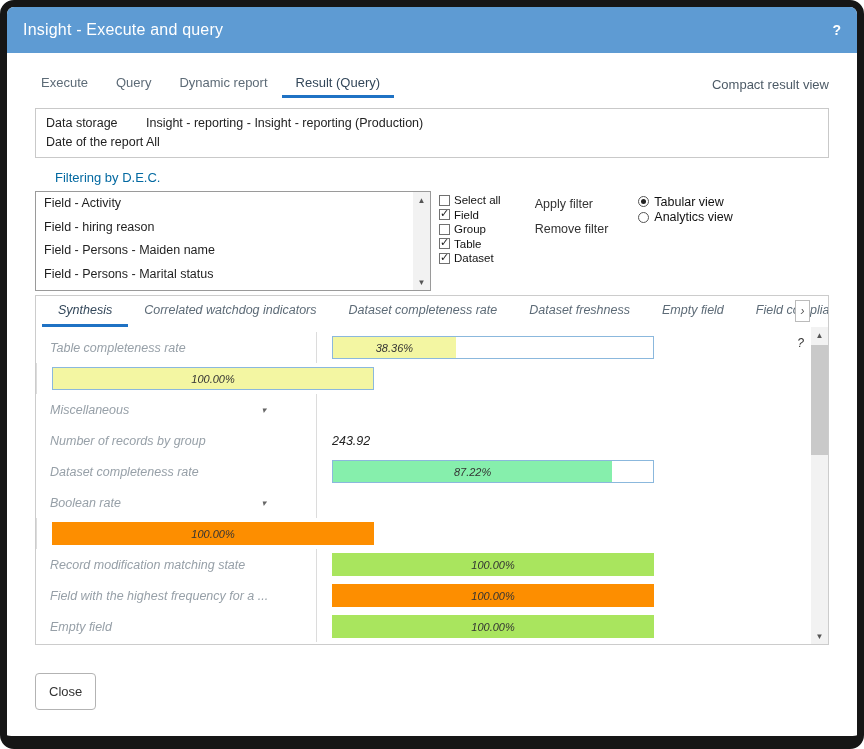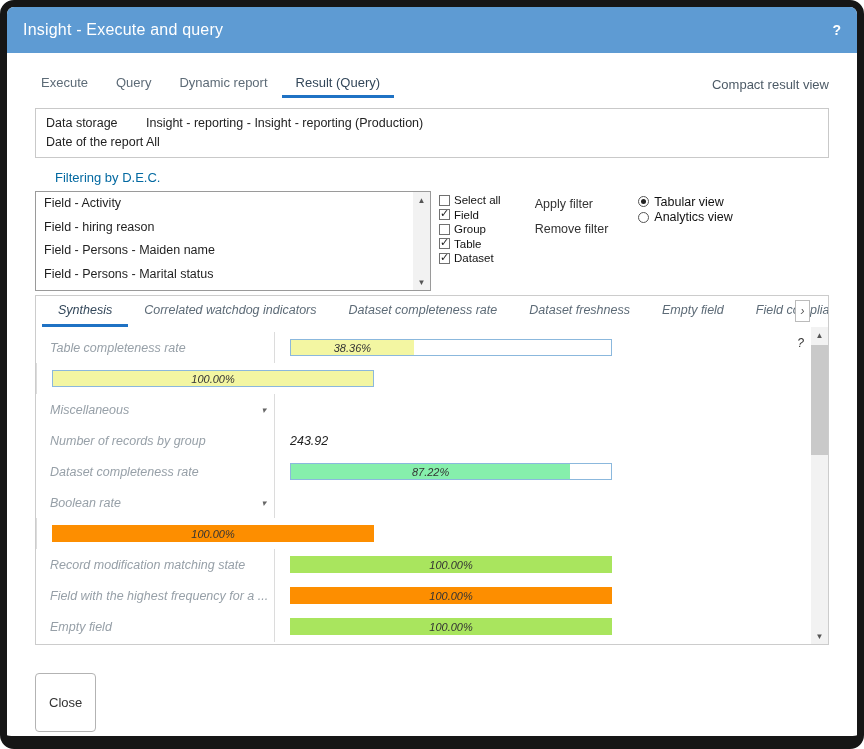--- a/index.html
+++ b/index.html
@@ -51,37 +51,37 @@
   .panel { border:1px solid #ccc; margin-top:4px; height:350px; position:relative; overflow:hidden;font-style:italic; }
   .rtabs { display:flex; height:31px; align-items:stretch; padding-left:6px; }
   .rtab { padding:0 16px; font-size:12.5px; color:#5d6b77; display:flex; align-items:center;
           border-bottom:3px solid transparent; white-space:nowrap; cursor:pointer; }
   .rtab.active { color:#33475a; border-bottom-color:#1f72c4; }
   .more { position:absolute; right:18px; top:4px; width:15px; height:22px; border:1px solid #bbb;
           display:flex; align-items:center; justify-content:center; font-size:12px; color:#555; background:#fff; cursor:pointer; }
   .panelhelp { position:absolute; top:40px; right:24px; font-size:12px; color:#333; cursor:pointer; }
 
   .rows { position:absolute; top:36px; left:0; right:17px; bottom:0; }
-  .rrow { display:flex; align-items:center; height:31px; }
+  .rrow { display:flex; align-items:center; height:31px;gap:42px; }
   .r-label { width:238px; flex:none; padding-left:14px; font-size:12.5px; color:#97a0a8;
              display:flex; align-items:center; overflow:hidden; white-space:nowrap; }
   .sec-arrow { margin-left:auto; margin-right:8px; font-size:9px; color:#666; cursor:pointer; }
   .r-body { flex:1; align-self:stretch; border-left:1px solid #dcdcdc; display:flex; align-items:center; padding-left:15px; }
-  .bar { width:322px; height:17px; border:1px solid #8bb8dd; background:#fff; }
+  .bar { width:322px; height:23px; border:1px solid #8bb8dd; background:#fff; }
   .fill { height:100%; display:flex; align-items:center; justify-content:center; overflow:hidden; }
   .bar-val { font-size:11px; color:#333; white-space:nowrap; }
   .num-val { font-size:12.5px; color:#222; }
 
   .vscroll { position:absolute; top:31px; right:0; bottom:0; width:17px; background:#f2f2f2; }
   .vs-up { position:absolute; top:0; left:0; width:17px; height:16px; display:flex; align-items:center; justify-content:center; font-size:8px; color:#555; cursor:pointer; }
   .vs-down { position:absolute; bottom:0; left:0; width:17px; height:16px; display:flex; align-items:center; justify-content:center; font-size:8px; color:#555; cursor:pointer; }
   .vthumb { position:absolute; top:18px; left:0; width:17px; height:110px; background:#c9c9c9; cursor:pointer; }
 
   .footer { margin-top:28px; }
-  .closebtn { display:inline-block; padding:21px 13px; border:1px solid #b3b3b3; border-radius:4px;
+  .closebtn { display:inline-block; padding:10px 13px; border:1px solid #b3b3b3; border-radius:4px;
               background:#fff; font-size:13px; color:#333; cursor:pointer; }
 </style>
 </head>
 <body>
 
 <div class="frame">
 
   <div class="titlebar">
     <span class="title">Insight - Execute and query</span>
     <span class="tb-help">?</span>

